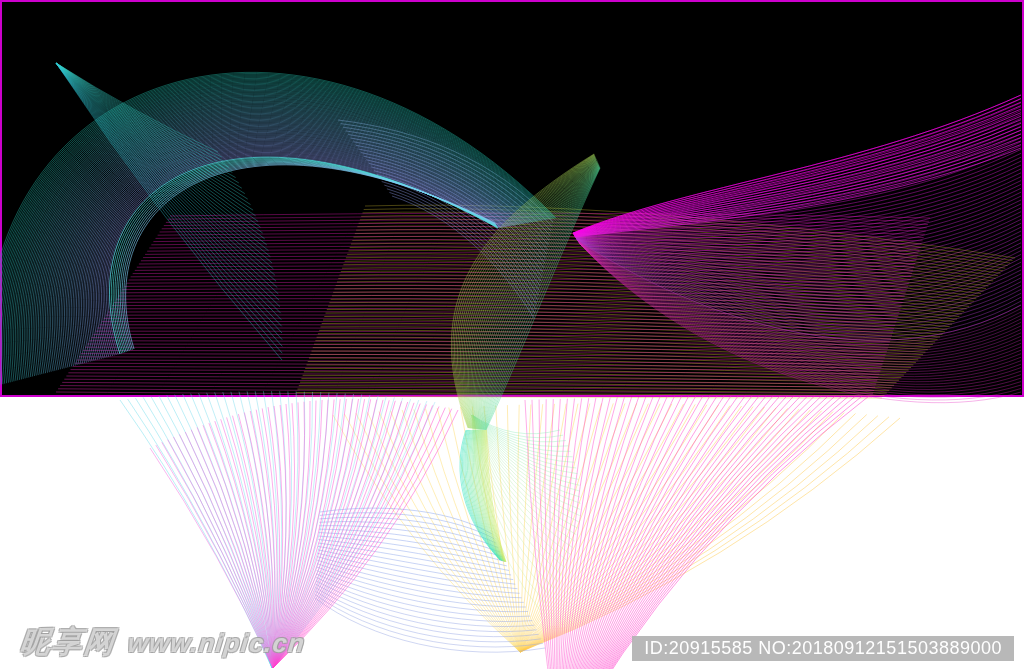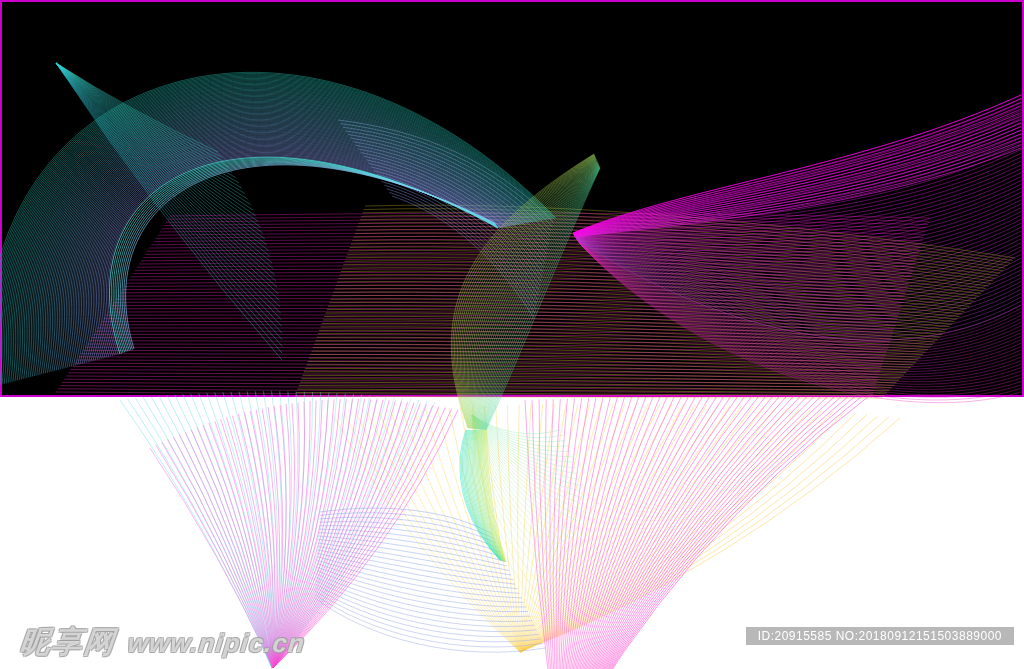--- a/index.html
+++ b/index.html
@@ -14,22 +14,22 @@
     pointer-events:none;white-space:nowrap;
   }
   .wm-logo .site-name{font-size:30px;letter-spacing:2px;}
   .wm-logo .site-url{font-size:26px;letter-spacing:1px;}
   .wm-logo span{
     color:rgba(255,255,255,0.55);
     text-shadow:1px 1px 0 rgba(158,158,158,0.75), -1px -1px 0 rgba(158,158,158,0.75),
                 1px -1px 0 rgba(158,158,158,0.75), -1px 1px 0 rgba(158,158,158,0.75);
   }
   .wm-badge{
-    position:absolute;right:10px;bottom:24px;
-    padding:2px 12px;font-size:12px;letter-spacing:0.5px;
+    position:absolute;right:10px;bottom:8px;
+    padding:2px 12px;font-size:18px;letter-spacing:0.5px;
     white-space:nowrap;
   }
 </style>
 </head>
 <body>
 
 <div class="stage">
 
   <svg id="art" width="1024" height="669" viewBox="0 0 1024 669" xmlns="http://www.w3.org/2000/svg">
     <rect id="bg-rect" x="0" y="0" width="1024" height="669" fill="#ffffff"></rect>

